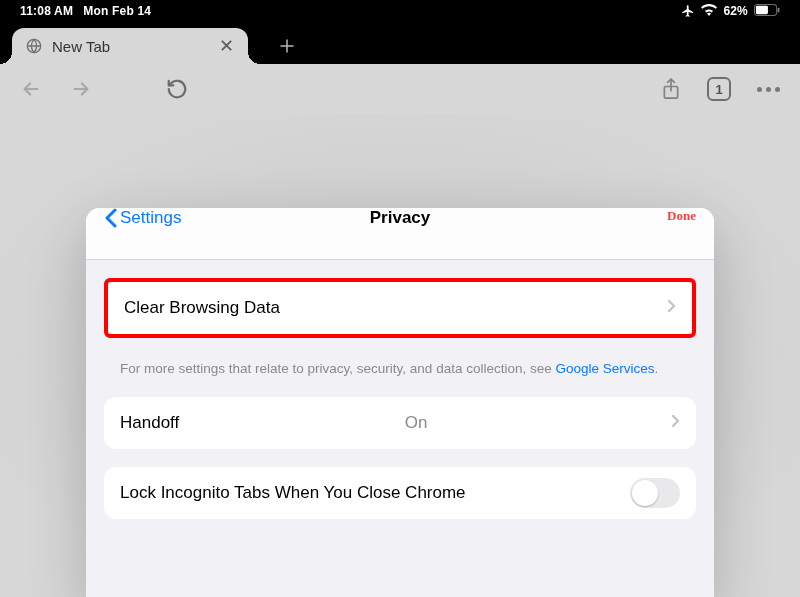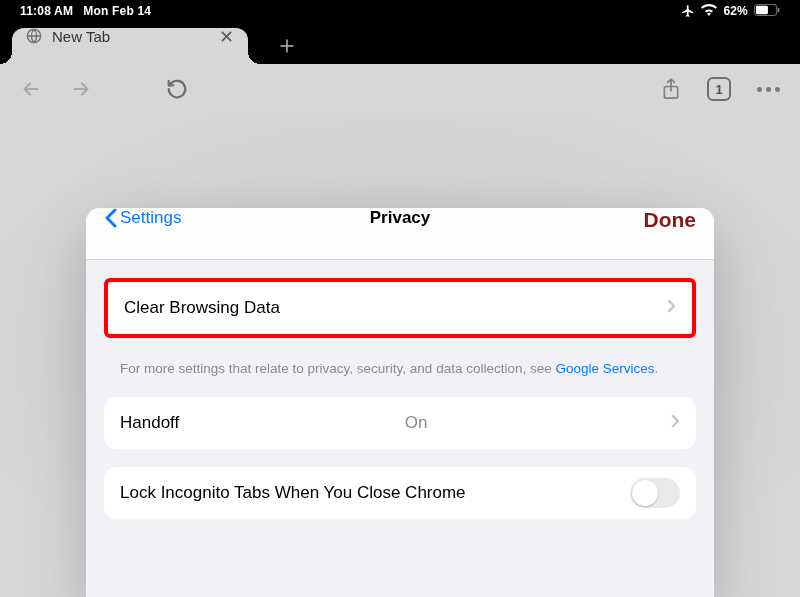--- a/index.html
+++ b/index.html
@@ -18,21 +18,21 @@
   .status-right svg { display: block; }
 
   
   .tabstrip {
     position: absolute; top: 22px; left: 0; right: 0; height: 42px;
     background: #000; display: flex; align-items: flex-end;
   }
   .tab {
     position: relative; height: 36px; width: 236px; margin-left: 12px;
     background: #d7d7d7; border-top-left-radius: 12px; border-top-right-radius: 12px;
-    display: flex; align-items: flex-start; padding: 0 14px; gap: 10px;
+    display: flex; align-items: center; padding: 0 14px; gap: 10px;
     color: #333; font-size: 15px;
   }
   .tab::before, .tab::after {
     content: ""; position: absolute; bottom: 0; width: 12px; height: 12px;
     background: #d7d7d7;
   }
   .tab::before { left: -12px; -webkit-mask: radial-gradient(circle at 0 0, transparent 12px, #000 12px); mask: radial-gradient(circle at 0 0, transparent 12px, #000 12px); }
   .tab::after  { right: -12px; -webkit-mask: radial-gradient(circle at 100% 0, transparent 12px, #000 12px); mask: radial-gradient(circle at 100% 0, transparent 12px, #000 12px); }
   .tab .globe { width: 16px; height: 16px; color: #706f6f; }
   .tab .close-x { margin-left: auto; color: #5c5c5c; font-size: 18px; line-height: 1; }
@@ -67,21 +67,21 @@
     box-shadow: 0 20px 60px rgba(0,0,0,0.2);
     overflow:hidden;
   }
   .modal-header {
     height: 52px; display:flex; align-items:flex-start; justify-content:space-between;
     padding: 0 18px; border-bottom: 1px solid #d6d6d8;
     background: #fdfdfd;
   }
   .modal-header .back { display:flex; align-items:center; gap:2px; color:#0a7aff; font-size:17px; }
   .modal-header .title { font-size:17px; font-weight:700; color:#000; position:absolute; left:50%; transform:translateX(-50%); }
-  .modal-header .done { color:#7f1d1d; font-size:21px; font-weight:600; }
+  .modal-header .done { color:#ef4444; font-size:13px; font-weight:600;font-family:Liberation Serif, serif; }
   .modal-body { background:#f2f2f6; height: calc(100% - 52px); padding: 18px 18px 0 18px; }
 
   .cell-group { background:#fff; border-radius: 12px; overflow:hidden; }
   .cell {
     min-height: 52px; display:flex; align-items:center; padding: 0 16px;
     font-size: 17px; color:#000; position:relative;
   }
   .cell .chevron { margin-left:auto; color:#c4c4c6; }
   .cell .value { margin-left:auto; color:#8a8a8e; font-size:17px; margin-right: 18px;}
   .cell .switch {

